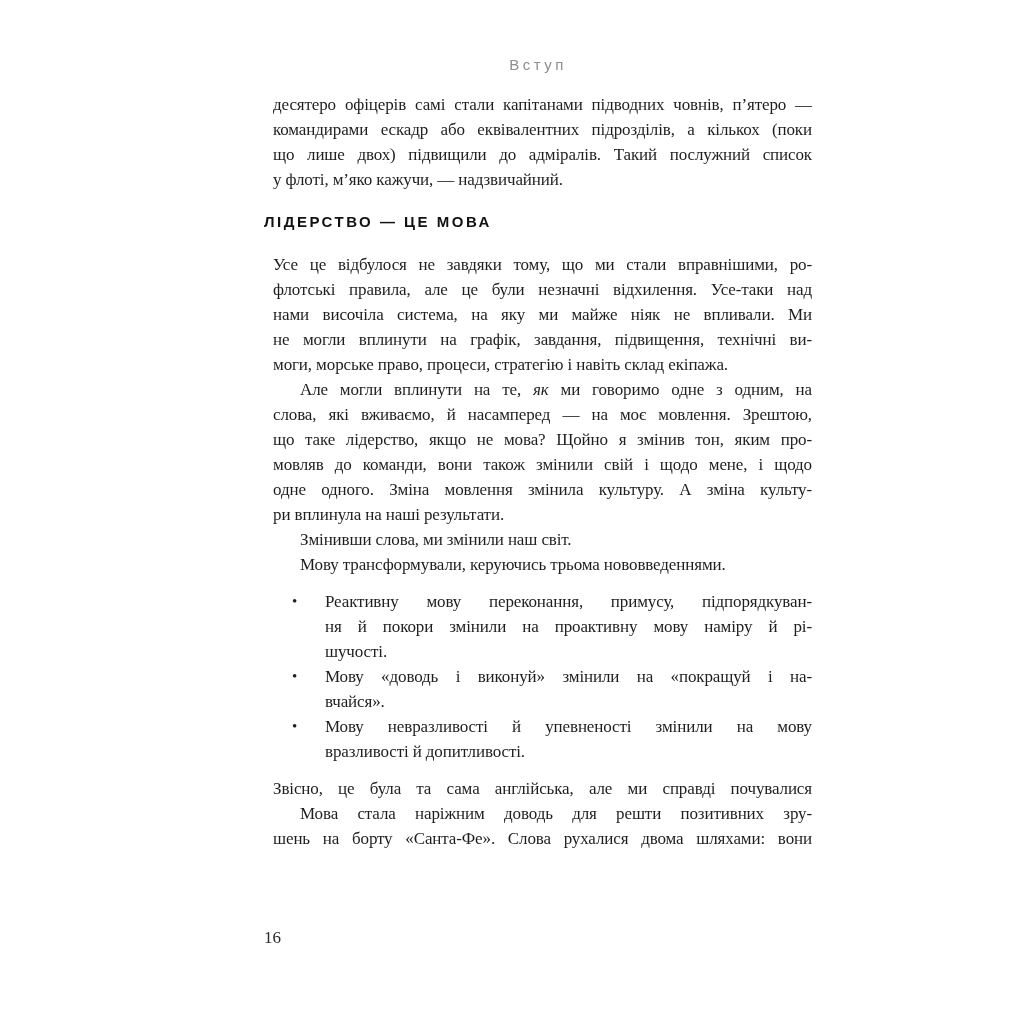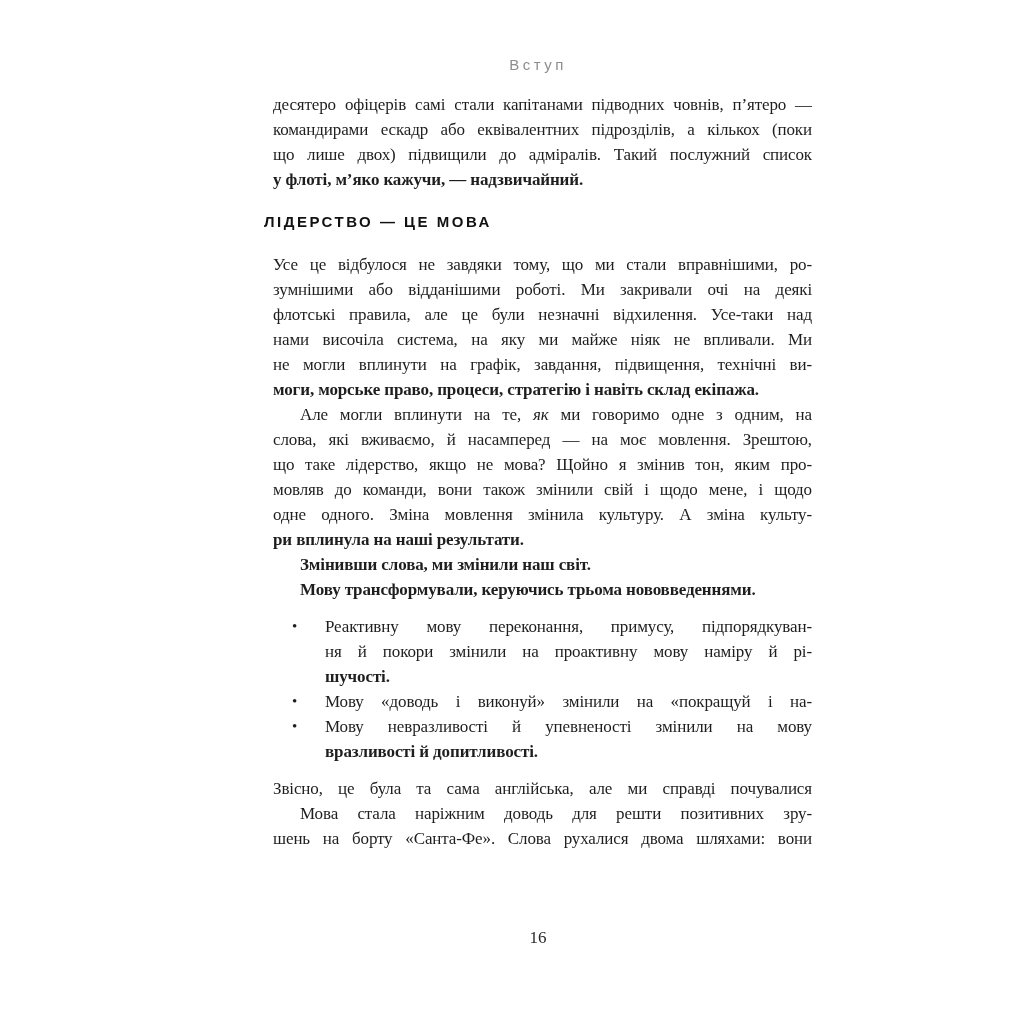--- a/index.html
+++ b/index.html
@@ -37,21 +37,21 @@
     font-size: 17px;
     line-height: 25px;
     letter-spacing: -0.12px;
   }
   .para { margin: 0; }
   .line {
     text-align: justify;
     text-align-last: justify;
     margin-left: 9px;
   }
-  .line.end { text-align-last: left; font-weight: bold; }
+  .line.end { text-align-last: left; }
   .para.indent .line:first-child { text-indent: 27px; }
   .section-heading {
     margin: 18px 0 18px 0;
     line-height: 24px;
     font-family: "Liberation Sans", sans-serif;
     font-weight: bold;
     font-size: 15px;
     letter-spacing: 2.5px;
     color: #111111;
   }
@@ -66,42 +66,40 @@
     top: 0;
     font-size: 15px;
     line-height: 25px;
   }
   em { }
   .page-number {
     position: absolute;
     top: 928px;
     left: 264px;
     width: 548px;
-    text-align: center;
     font-size: 17px;
     color: #2a2a2a;
   }
 </style>
 </head>
 <body>
 
 <div class="book-page">
   <div class="running-head">Вступ</div>
 
   <div class="text-column">
       <div class="para">
         <div class="line">десятеро офіцерів самі стали капітанами підводних човнів, п’ятеро —</div>
         <div class="line">командирами ескадр або еквівалентних підрозділів, а кількох (поки</div>
         <div class="line">що лише двох) підвищили до адміралів. Такий послужний список</div>
         <div class="line end">у флоті, м’яко кажучи, — надзвичайний.</div>
       </div>
       <div class="section-heading">ЛІДЕРСТВО — ЦЕ МОВА</div>
       <div class="para">
         <div class="line">Усе це відбулося не завдяки тому, що ми стали вправнішими, ро-</div>
-        <div class="line">зумнішими або відданішими роботі. Ми закривали очі на деякі</div>
         <div class="line">флотські правила, але це були незначні відхилення. Усе-таки над</div>
         <div class="line">нами височіла система, на яку ми майже ніяк не впливали. Ми</div>
         <div class="line">не могли вплинути на графік, завдання, підвищення, технічні ви-</div>
         <div class="line end">моги, морське право, процеси, стратегію і навіть склад екіпажа.</div>
       </div>
       <div class="para indent">
         <div class="line">Але могли вплинути на те, <em>як</em> ми говоримо одне з одним, на</div>
         <div class="line">слова, які вживаємо, й насамперед — на моє мовлення. Зрештою,</div>
         <div class="line">що таке лідерство, якщо не мова? Щойно я змінив тон, яким про-</div>
         <div class="line">мовляв до команди, вони також змінили свій і щодо мене, і щодо</div>
@@ -117,20 +115,21 @@
       <div class="bullet-list">
         <div class="bullet-item">
           <span class="bullet-marker">•</span>
           <div class="line">Реактивну мову переконання, примусу, підпорядкуван-</div>
           <div class="line">ня й покори змінили на проактивну мову наміру й рі-</div>
           <div class="line end">шучості.</div>
         </div>
         <div class="bullet-item">
           <span class="bullet-marker">•</span>
           <div class="line">Мову «доводь і виконуй» змінили на «покращуй і на-</div>
+          <div class="line end">вчайся».</div>
         </div>
         <div class="bullet-item">
           <span class="bullet-marker">•</span>
           <div class="line">Мову невразливості й упевненості змінили на мову</div>
           <div class="line end">вразливості й допитливості.</div>
         </div>
       </div>
       <div class="para">
         <div class="line">Звісно, це була та сама англійська, але ми справді почувалися</div>
       </div>

